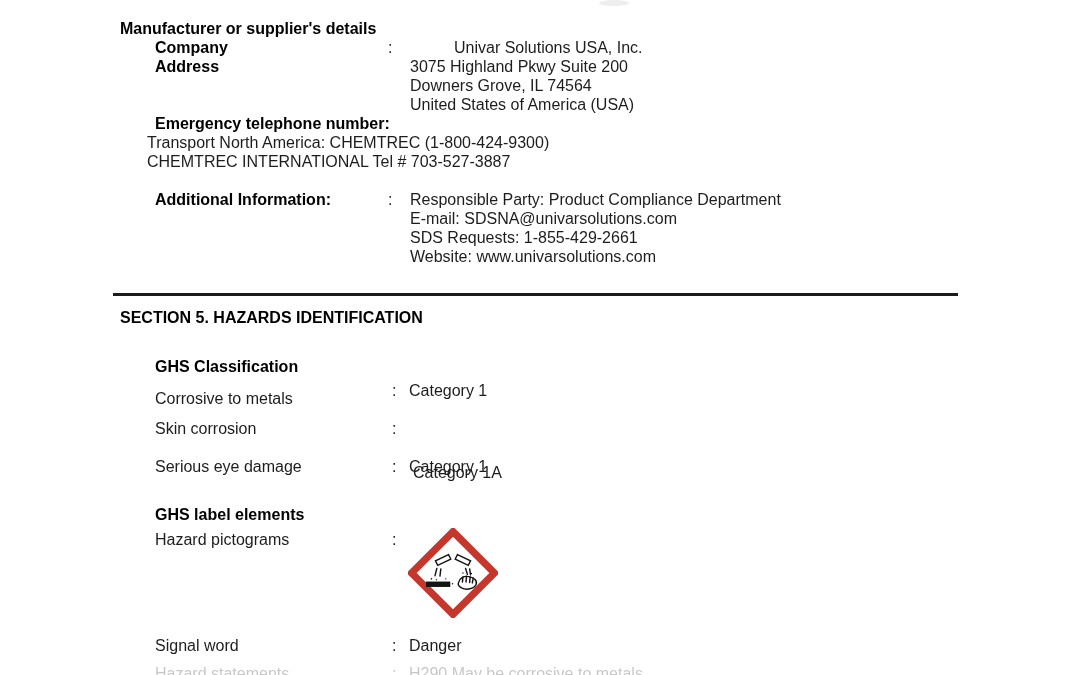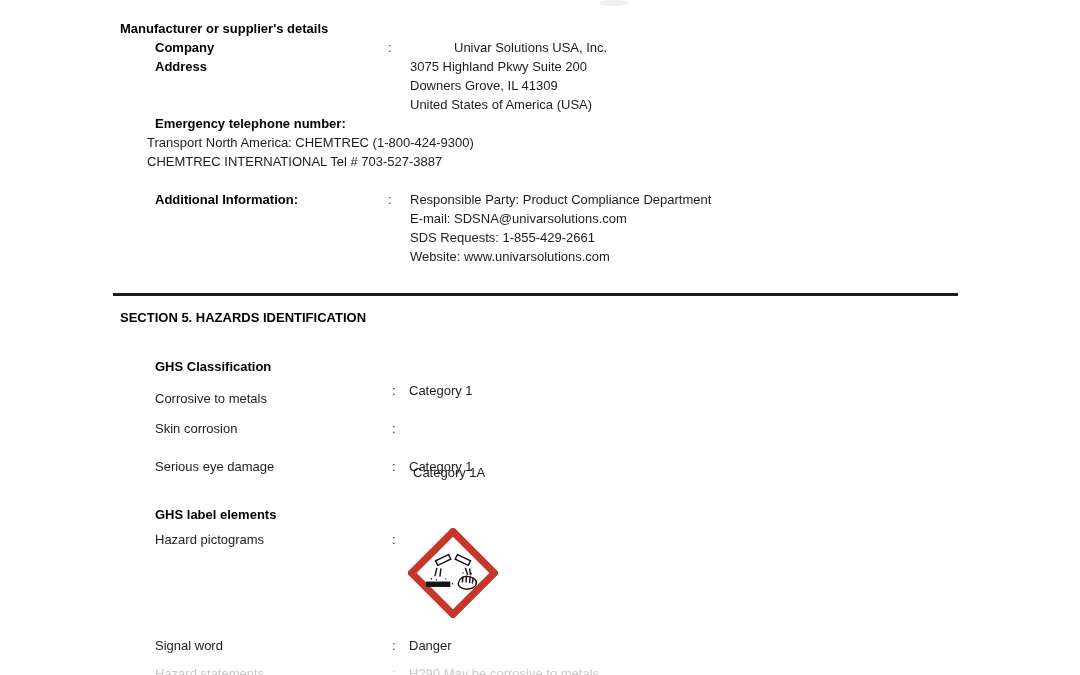--- a/index.html
+++ b/index.html
@@ -1,41 +1,41 @@
 <!DOCTYPE html>
 <html><head>
 <meta charset="utf-8">
 <style>
   html,body{margin:0;padding:0;}
   body{
     width:1080px;height:675px;position:relative;overflow:hidden;
     background:#ffffff;color:#1d1d1d;
     font-family:"Liberation Sans","DejaVu Sans",sans-serif;
   }
-  .t{position:absolute;font-size:13px;line-height:19px;white-space:nowrap;}
+  .t{position:absolute;font-size:16px;line-height:19px;white-space:nowrap;}
   .b{font-weight:700;color:#000;}
   .rule{position:absolute;background:#1c1c1c;}
   .faded{color:#9a9a9a;opacity:.55;}
   .artifact{position:absolute;background:#e3e3e3;border-radius:50%;opacity:.6;}
   svg.picto{position:absolute;}
 </style>
 </head>
 <body>
 
 <div class="artifact" style="left:599px;top:0;width:30px;height:6px;"></div>
 
 <div class="t b" style="left:120px;top:19px;">Manufacturer or supplier's details</div>
 
 <div class="t b" style="left:155px;top:38px;">Company</div>
 <div class="t" style="left:388px;top:38px;">:</div>
 <div class="t" style="left:410px;top:38px;margin-left:44px;">Univar Solutions USA, Inc.</div>
 
 <div class="t b" style="left:155px;top:57px;">Address</div>
 <div class="t" style="left:410px;top:57px;">3075 Highland Pkwy Suite 200</div>
-<div class="t" style="left:410px;top:76px;">Downers Grove, IL 41309</div>
+<div class="t" style="left:410px;top:76px;">Downers Grove, IL 74564</div>
 <div class="t" style="left:410px;top:95px;">United States of America (USA)</div>
 
 <div class="t b" style="left:155px;top:114px;">Emergency telephone number:</div>
 <div class="t" style="left:147px;top:133px;">Transport North America: CHEMTREC (1-800-424-9300)</div>
 <div class="t" style="left:147px;top:152px;">CHEMTREC INTERNATIONAL Tel # 703-527-3887</div>
 
 <div class="t b" style="left:155px;top:190px;">Additional Information:</div>
 <div class="t" style="left:388px;top:190px;">:</div>
 <div class="t" style="left:410px;top:190px;">Responsible Party: Product Compliance Department</div>
 <div class="t" style="left:410px;top:209px;">E-mail: SDSNA@univarsolutions.com</div>

